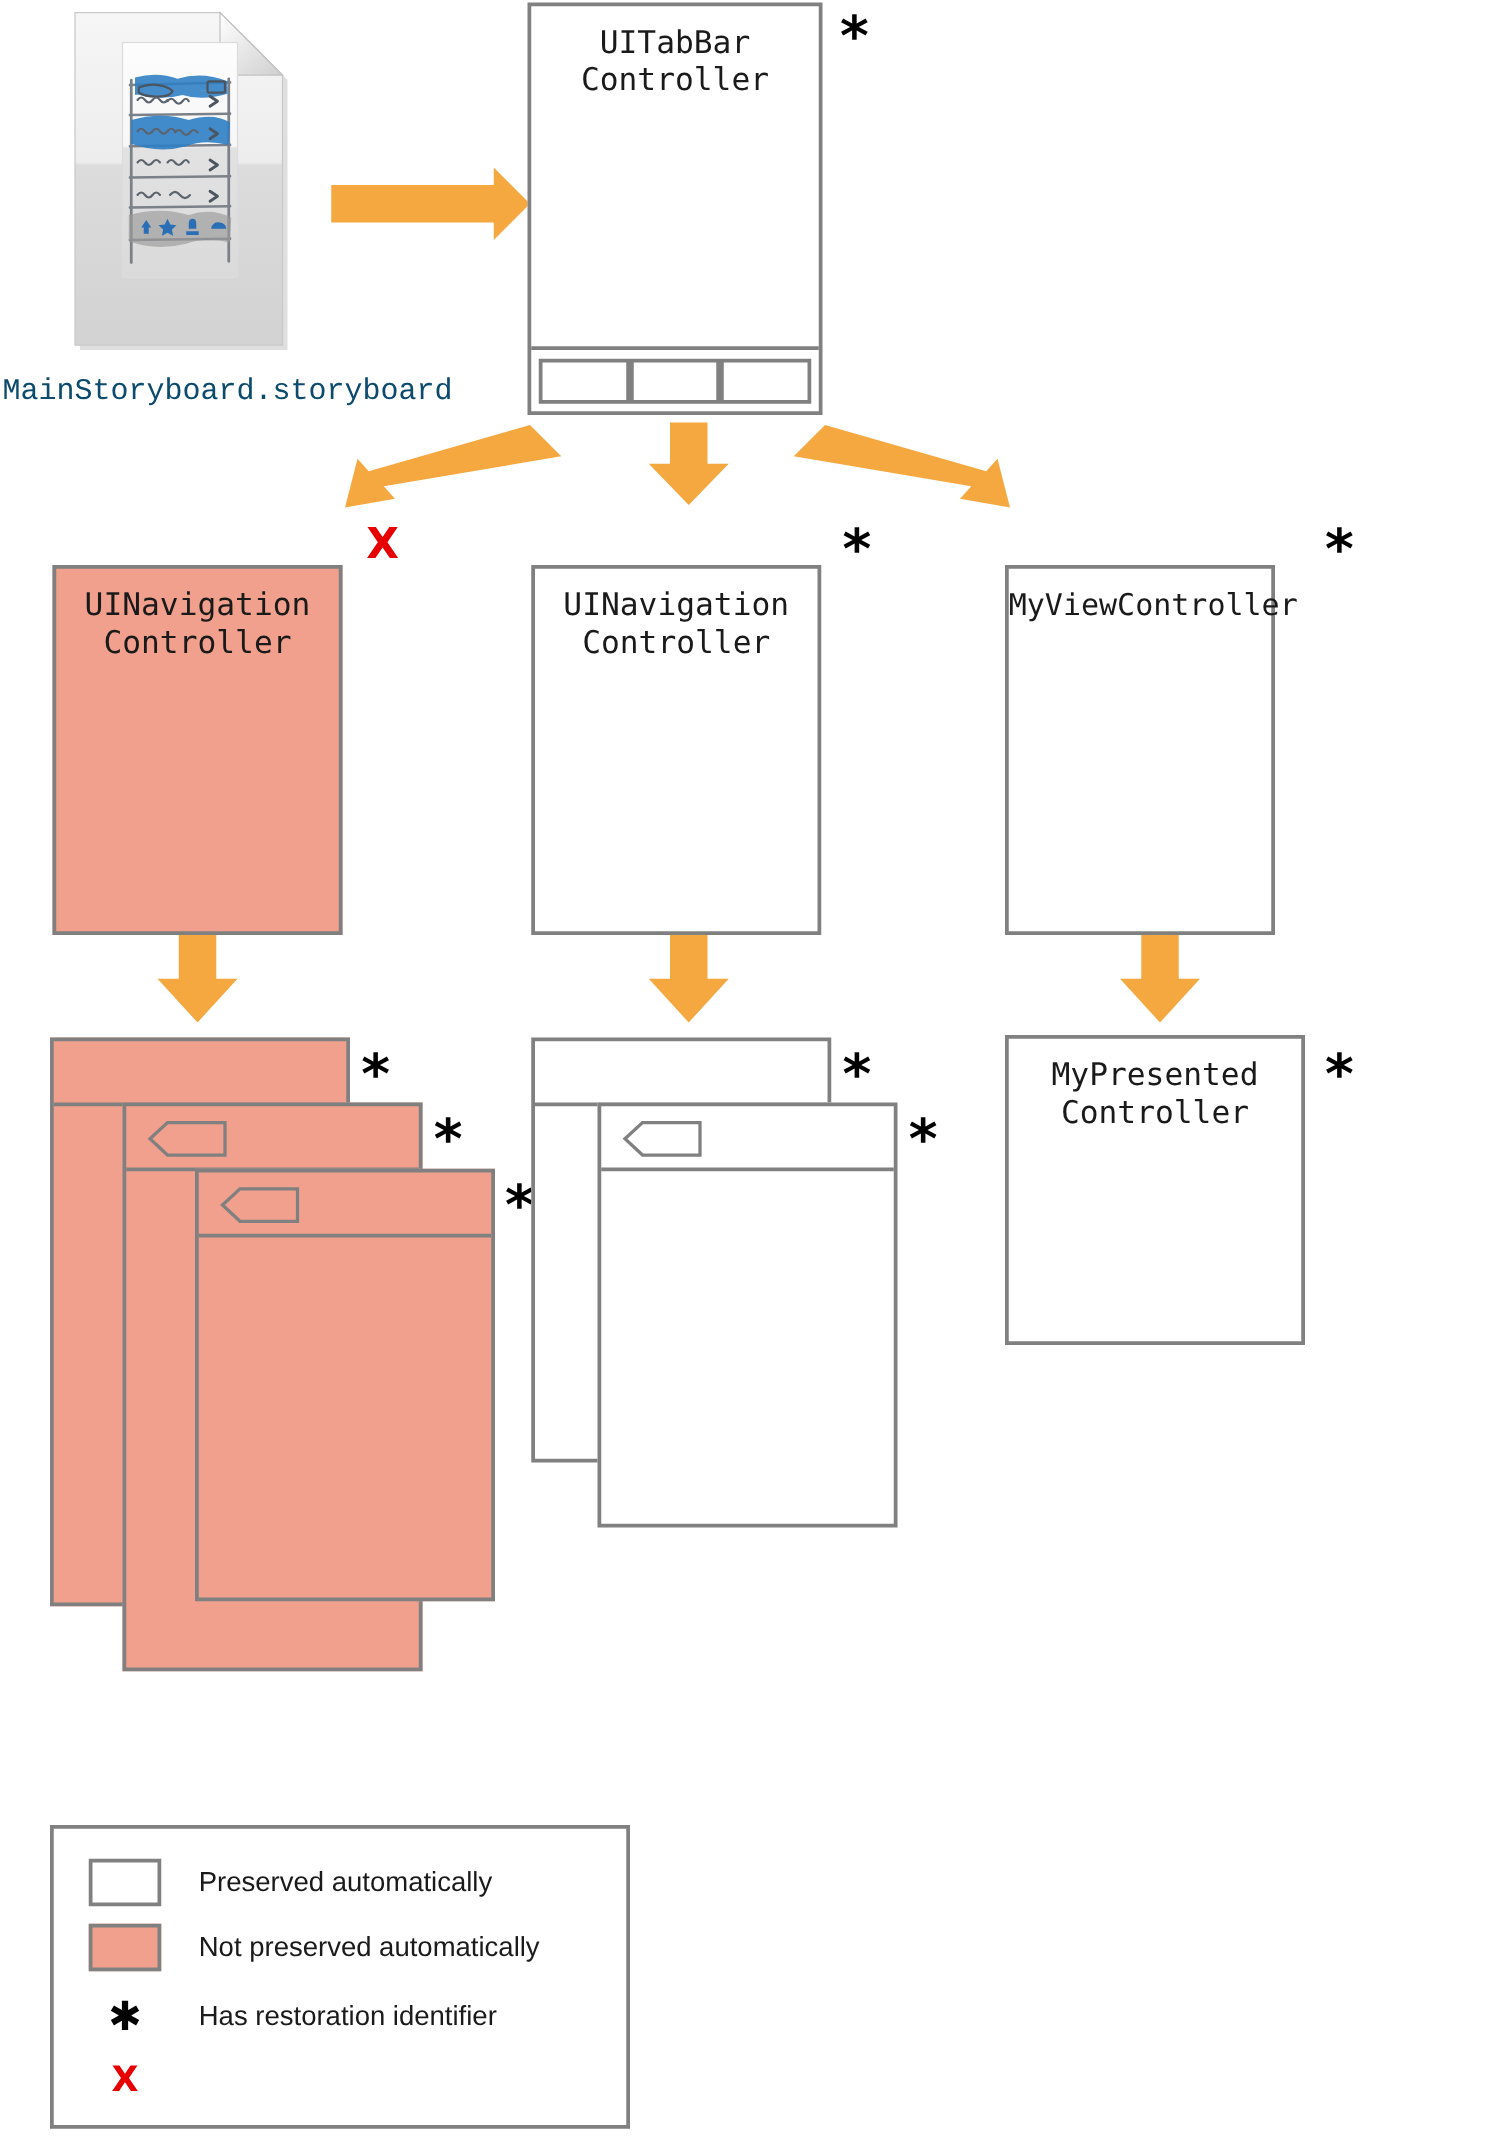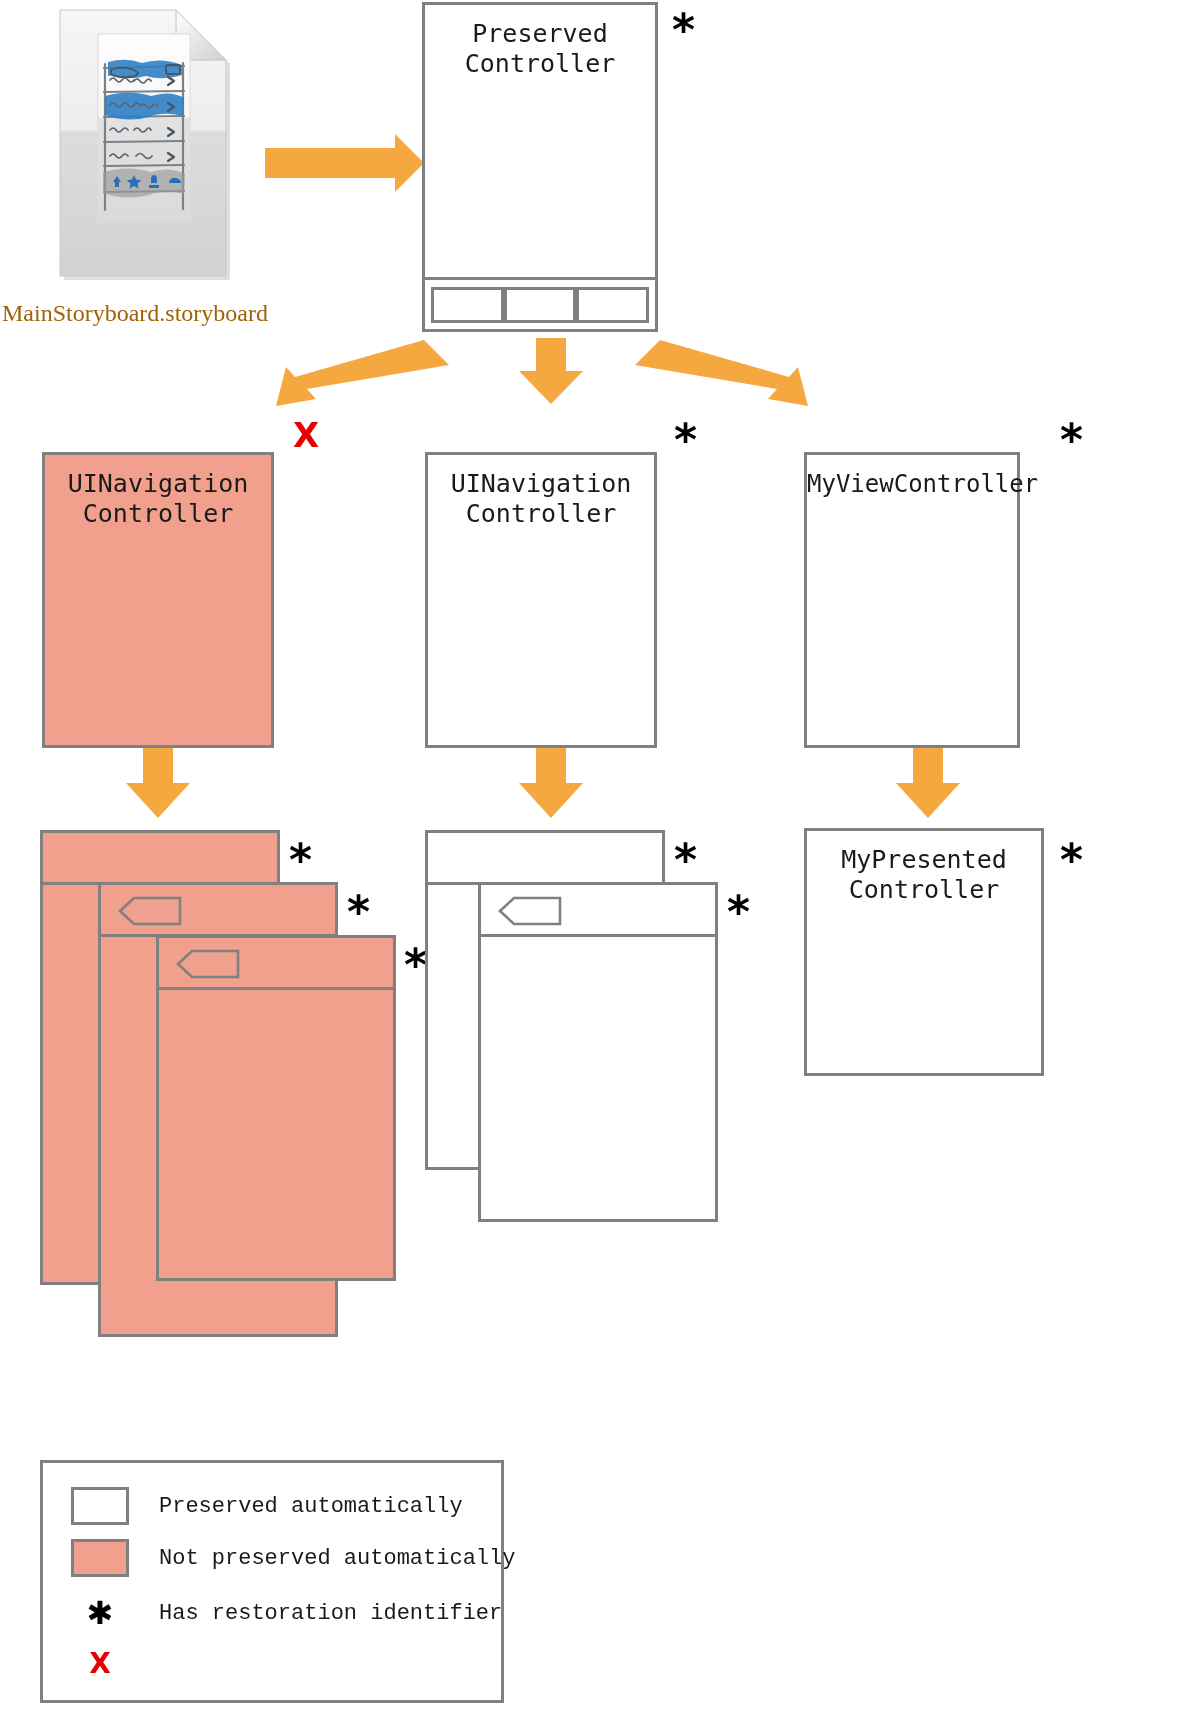--- a/index.html
+++ b/index.html
@@ -17,43 +17,43 @@
   .vclabel.small{font-size:24px;}
 
   
   .star{position:absolute;font-family:"DejaVu Sans", sans-serif;font-size:44px;
         line-height:44px;color:#000000;font-weight:700;}
   .xmark{position:absolute;font-family:"DejaVu Sans", sans-serif;font-size:34px;
          line-height:34px;color:#E60000;font-weight:700;}
 
   
   .fileicon{position:absolute;}
-  .filelabel{position:absolute;font-family:Liberation Serif, serif;
-             font-size:24px;color:#a16207;white-space:nowrap;}
+  .filelabel{position:absolute;font-family:Liberation Mono, monospace;
+             font-size:24px;color:#0c4a6e;white-space:nowrap;}
 
   
   .tabbar{position:absolute;left:0;right:0;bottom:0;height:52px;
           border-top:3px solid #808080;display:flex;align-items:center;
           justify-content:space-around;box-sizing:border-box;padding:0 6px;}
   .tabitem{width:74px;height:36px;border:3px solid #808080;box-sizing:border-box;background:#fff;}
 
   
   .card{position:absolute;border:3px solid #808080;background:#ffffff;box-sizing:border-box;}
   .card.salmon{background:#F0A08C;}
   .navbar{position:absolute;left:0;right:0;top:0;height:52px;
           border-bottom:3px solid #808080;box-sizing:border-box;}
   .backbtn{position:absolute;left:16px;top:10px;width:66px;height:32px;}
 
   
   .legend{position:absolute;border:3px solid #808080;background:#fff;box-sizing:border-box;}
   .legrow{position:absolute;display:flex;align-items:center;}
   .swatch{width:58px;height:38px;border:3px solid #808080;box-sizing:border-box;}
   .swatch.salmon{background:#F0A08C;}
   .swatch.white{background:#ffffff;}
-  .legtext{font-family:Liberation Mono, monospace;font-size:22px;color:#1a1a1a;white-space:nowrap;}
+  .legtext{font-family:Liberation Sans, sans-serif;font-size:22px;color:#1a1a1a;white-space:nowrap;}
   .legstar{width:58px;text-align:center;font-family:"DejaVu Sans",sans-serif;
            font-size:32px;font-weight:700;color:#000;}
   .legx{width:58px;text-align:center;font-family:"DejaVu Sans",sans-serif;
         font-size:28px;font-weight:700;color:#E60000;}
 
   svg{display:block;overflow:visible;}
   .arrowsvg{position:absolute;left:0;top:0;pointer-events:none;}
 </style>
 </head>
 <body>
@@ -162,21 +162,21 @@
     <g fill="#F5A83F">
       <path d="M536,748 L566,748 L566,783 L583,783 L551,818 L519,783 L536,783 Z"></path>
     </g>
 
     <g fill="#F5A83F">
       <path d="M913,748 L943,748 L943,783 L960,783 L928,818 L896,783 L913,783 Z"></path>
     </g>
   </svg>
 
   <div class="vcbox" style="left:422px;top:2px;width:236px;height:330px;">
-    <div class="vclabel">Preserved
+    <div class="vclabel">UITabBar
 Controller</div>
     <div class="tabbar">
       <div class="tabitem"></div>
       <div class="tabitem"></div>
       <div class="tabitem"></div>
     </div>
   </div>
   <div class="star" style="left:672px;top:8px;">*</div>
 
   <div class="vcbox salmon" style="left:42px;top:452px;width:232px;height:296px;">

